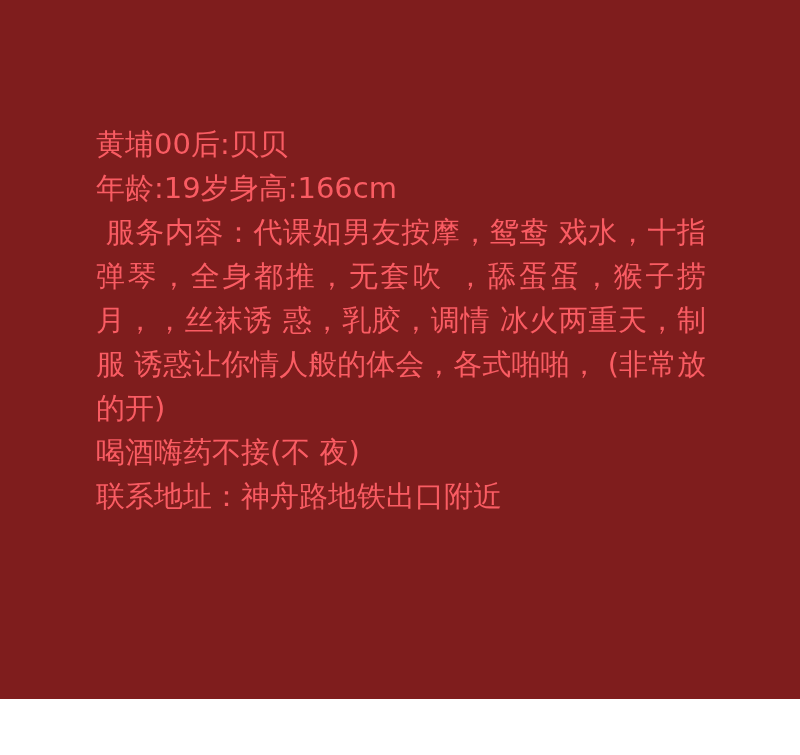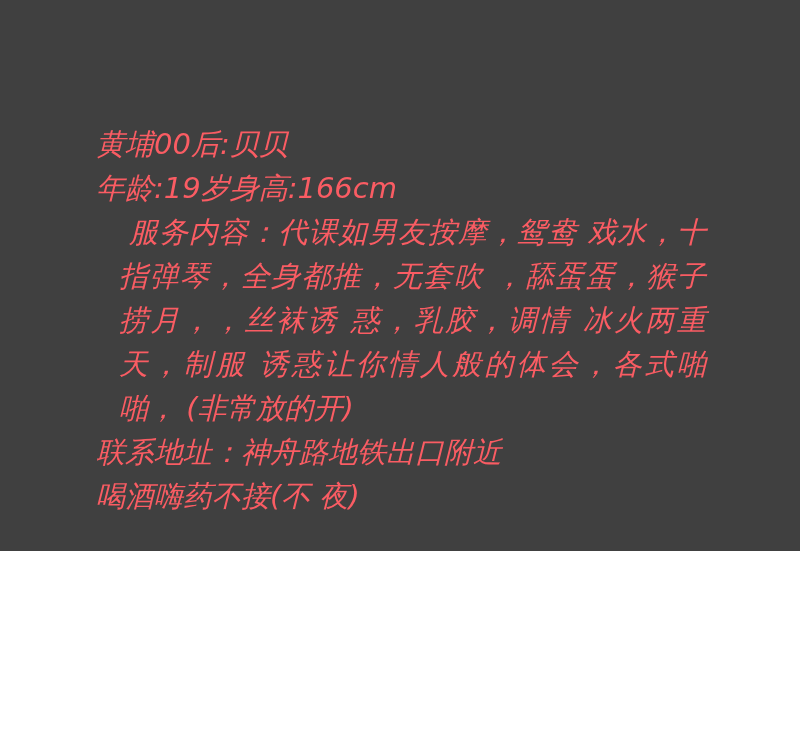--- a/index.html
+++ b/index.html
@@ -9,24 +9,23 @@
   body {
     width: 800px;
     height: 755px;
     background: #ffffff;
     font-family: "DejaVu Sans", "Liberation Sans", sans-serif;
     overflow: hidden;
   }
   .page {
     position: relative;
     width: 800px;
-    height: 551px;
-    background: #404040;
+    height: 699px;
+    background: #7f1d1d;
     box-sizing: border-box;
-    font-style: italic;
   }
   .content {
     position: absolute;
     left: 96px;
     top: 122px;
     width: 610px;
   }
   .line {
     color: #fa5c63;
     font-size: 29px;
@@ -37,27 +36,26 @@
   }
   .block {
     color: #fa5c63;
     font-size: 29px;
     line-height: 44px;
     white-space: pre-wrap;
     letter-spacing: 0px;
     font-weight: 400;
     text-align: justify;
     text-align-last: left;
-    margin-left: 23px;
   }
 </style>
 </head>
 <body>
 
 <div class="page">
   <div class="content">
     <div class="line">黄埔00后:贝贝</div>
     <div class="line">年龄:19岁身高:166cm</div>
     <div class="block"> 服务内容：代课如男友按摩，鸳鸯 戏水，十指弹琴，全身都推，无套吹 ，舔蛋蛋，猴子捞月，，丝袜诱 惑，乳胶，调情 冰火两重天，制服 诱惑让你情人般的体会，各式啪啪， (非常放的开)</div>
+    <div class="line">喝酒嗨药不接(不 夜)</div>
     <div class="line">联系地址：神舟路地铁出口附近</div>
-    <div class="line">喝酒嗨药不接(不 夜)</div>
   </div>
 </div>
 
 </body></html>

